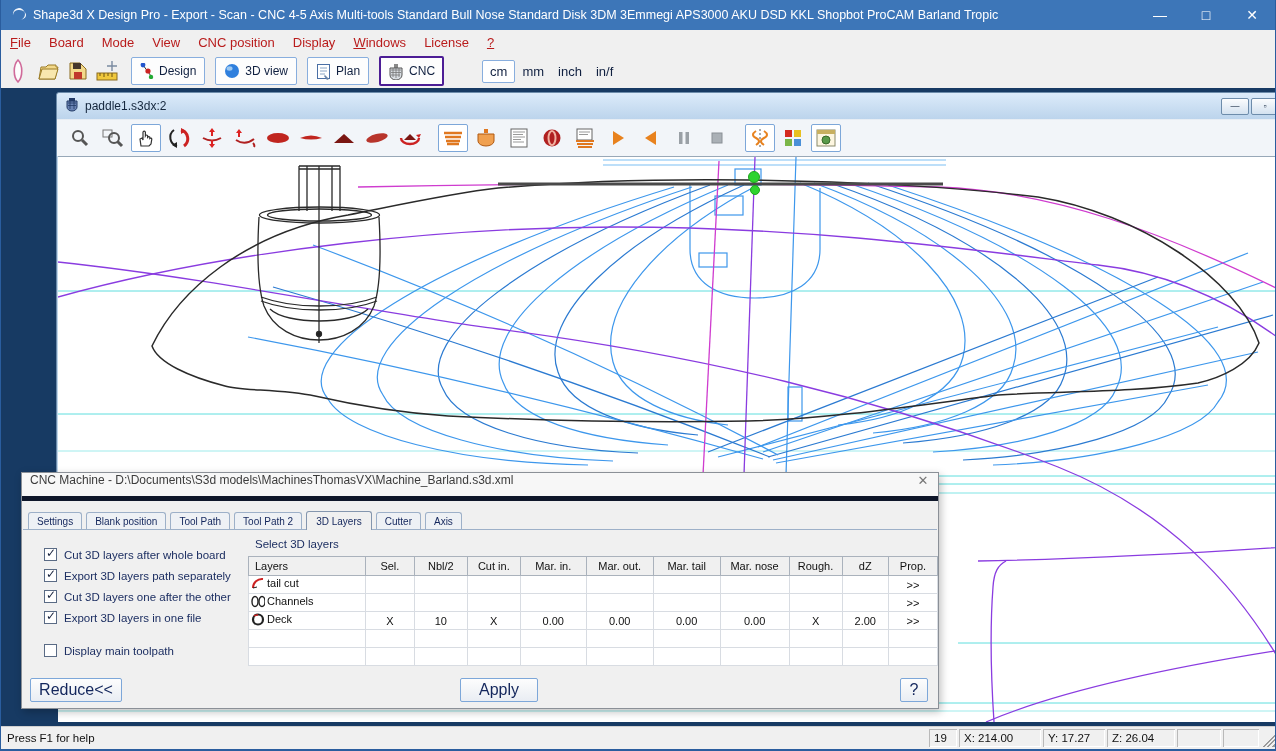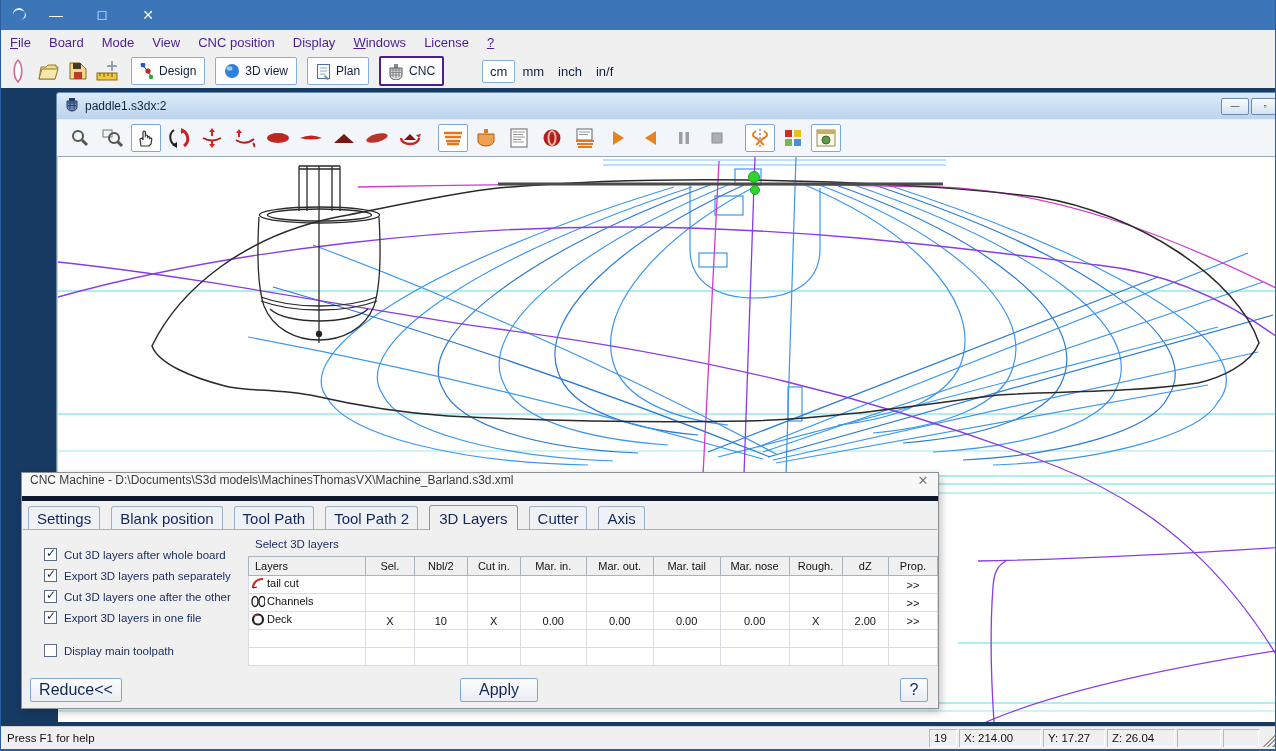--- a/index.html
+++ b/index.html
@@ -6,21 +6,21 @@
   body{width:1276px;height:751px;position:relative;overflow:hidden;
        font-family:"Liberation Sans","DejaVu Sans",sans-serif;background:#f0f0f0;
        border-left:1px solid #2a5d9e;border-right:1px solid #2a5d9e;box-sizing:border-box;}
   
   .titlebar{position:absolute;left:0;top:0;width:100%;height:30px;background:#3d76b8;color:#fff;
             display:flex;align-items:center;font-size:12.5px;}
   .titlebar .appicon{margin:0 7px 0 9px;}
   .titlebar .title{flex:1;white-space:nowrap;overflow:hidden;}
   .wctl{width:46px;height:30px;display:flex;align-items:center;justify-content:center;font-size:14px;cursor:default;}
   
-  .menubar{position:absolute;left:0;top:30px;width:100%;height:24px;background:#f0f0f0;display:flex;align-items:center;font-size:13px;color:#4c1d95;}
+  .menubar{position:absolute;left:0;top:30px;width:100%;height:24px;background:#f0f0f0;display:flex;align-items:center;font-size:13px;color:#b91c1c;}
   .menu-item{padding:3px 9px;}
   .uf::first-letter{text-decoration:underline;}
   .qu{text-decoration:underline;}
   
   .toolbar{position:absolute;left:0;top:54px;width:100%;height:34px;background:#f0f0f0;border-bottom:1px solid #d9d9d9;display:flex;align-items:center;}
   .tico{width:26px;height:26px;display:flex;align-items:center;justify-content:center;margin-left:4px;}
   .viewbtn{height:26px;display:flex;align-items:center;gap:5px;border:1px solid #88aede;border-radius:2px;background:#fdfdfd;padding:0 8px;margin-left:10px;font-size:12px;color:#102040;}
   .viewbtn.sel{border:2px solid #4c1d95;padding:0 7px;}
   .units{display:flex;align-items:center;margin-left:38px;font-size:13px;color:#102040;gap:0;}
   .unit{padding:4px 7px;}
@@ -38,21 +38,21 @@
   .tbtn.sel{border:1px solid #7da7d9;background:#fff;}
   .tsep{width:10px;}
   .canvas{position:relative;margin:0 1px;height:565px;background:#fff;border-top:1px solid #98a8b8;}
   .canvas svg{position:absolute;left:0;top:0;}
   
   .dialog{position:absolute;left:20px;top:472px;width:918px;height:237px;background:#f0f0f0;border:1px solid #8b9097;box-sizing:border-box;z-index:40;box-shadow:2px 3px 8px rgba(0,0,0,.25);}
   .dtitle{height:23px;display:flex;align-items:flex-start;background:#f7f7f7;border-bottom:5px solid #0f172a;font-size:12px;color:#3c3c3c;}
   .dtitle .txt{padding-left:8px;flex:1;white-space:nowrap;overflow:hidden;}
   .dclose{width:30px;text-align:center;color:#777;font-size:13px;}
   .tabs{display:flex;align-items:flex-end;padding:6px 6px 0 6px;height:22px;}
-  .tab{font-size:15px;color:#13265c;border:1px solid #9db0c8;border-bottom:none;border-radius:3px 3px 0 0;padding:3px 8px 2px 8px;margin-right:11px;background:#eef1f5;position:relative;}
+  .tab{font-size:10px;color:#13265c;border:1px solid #9db0c8;border-bottom:none;border-radius:3px 3px 0 0;padding:3px 8px 2px 8px;margin-right:4px;background:#eef1f5;position:relative;}
   .tab.sel{background:#f0f0f0;padding:4px 9px 3px 9px;top:1px;border-color:#8496ae;}
   .tabline{height:1px;background:#9db0c8;margin:0 1px;}
   .dbody{position:relative;height:150px;}
   .chk-col{position:absolute;left:22px;top:14px;}
   .chk-row{display:flex;align-items:center;height:21px;}
   .chk-row.gap{margin-top:12px;}
   .cbox{width:13px;height:13px;border:1px solid #5a6b85;background:#fff;margin-right:7px;position:relative;box-sizing:border-box;}
   .cbox.checked::after{content:"✓";position:absolute;left:1px;top:-3px;font-size:12px;color:#16213c;font-weight:bold;}
   .chk-label{font-size:11.5px;color:#1d2f62;}
   .sel-label{position:absolute;left:233px;top:8px;font-size:11.5px;color:#1d2f62;}
@@ -76,20 +76,21 @@
 </style>
 </head>
 <body>
 
 <div class="titlebar">
   <span class="appicon">
     <svg width="16" height="16">
         <path d="M3,9 a6,6 0 1 1 7,5 a7,5 0 0 0 -2,-10 a6,6 0 0 0 -5,5z" fill="#eef4fb"></path>
       </svg>
   </span>
+  <span class="title">Shape3d X Design Pro - Export - Scan - CNC 4-5 Axis Multi-tools  Standard Bull Nose Standard Disk 3DM 3Emmegi APS3000 AKU DSD KKL Shopbot ProCAM Barland Tropic</span>
   <span class="wctl">—</span>
   <span class="wctl">□</span>
   <span class="wctl">✕</span>
 </div>
 
 <div class="menubar">
   <span class="menu-item uf">File</span>
   <span class="menu-item">Board</span>
   <span class="menu-item">Mode</span>
   <span class="menu-item">View</span>

